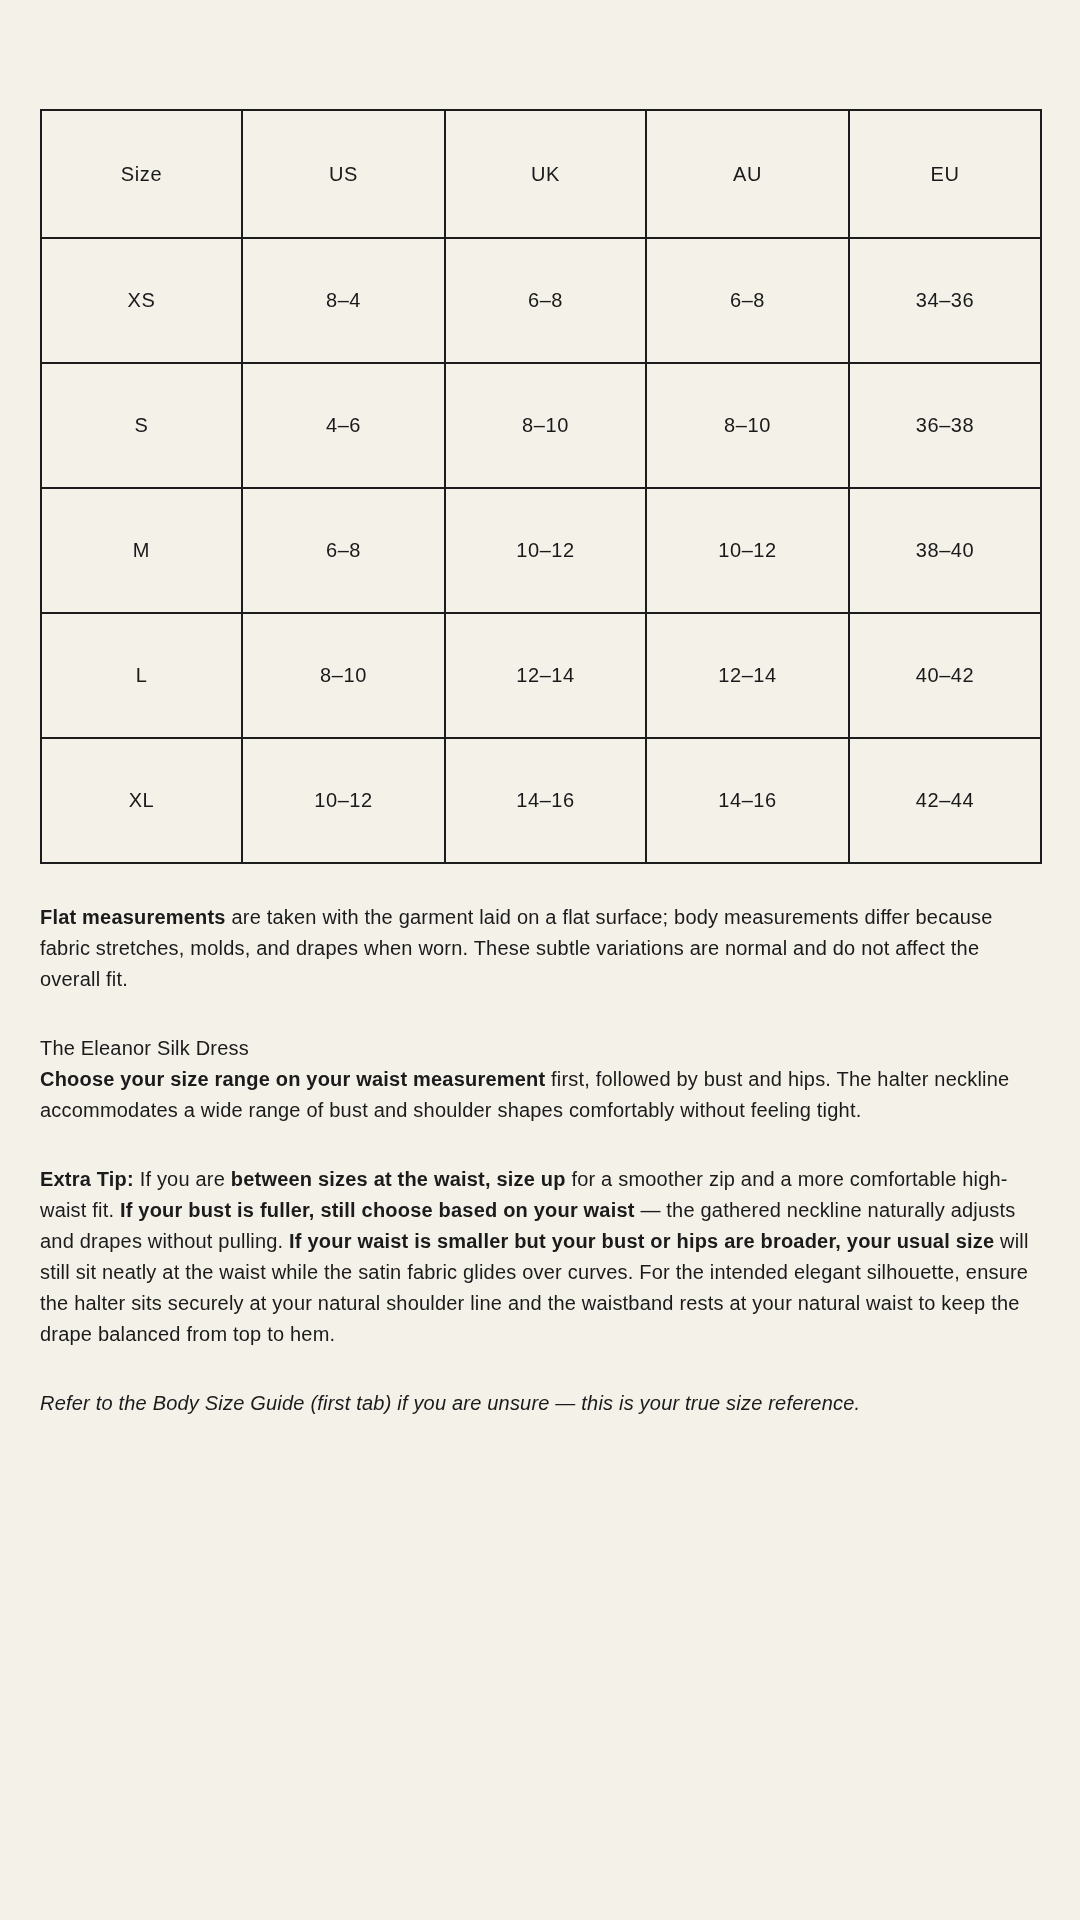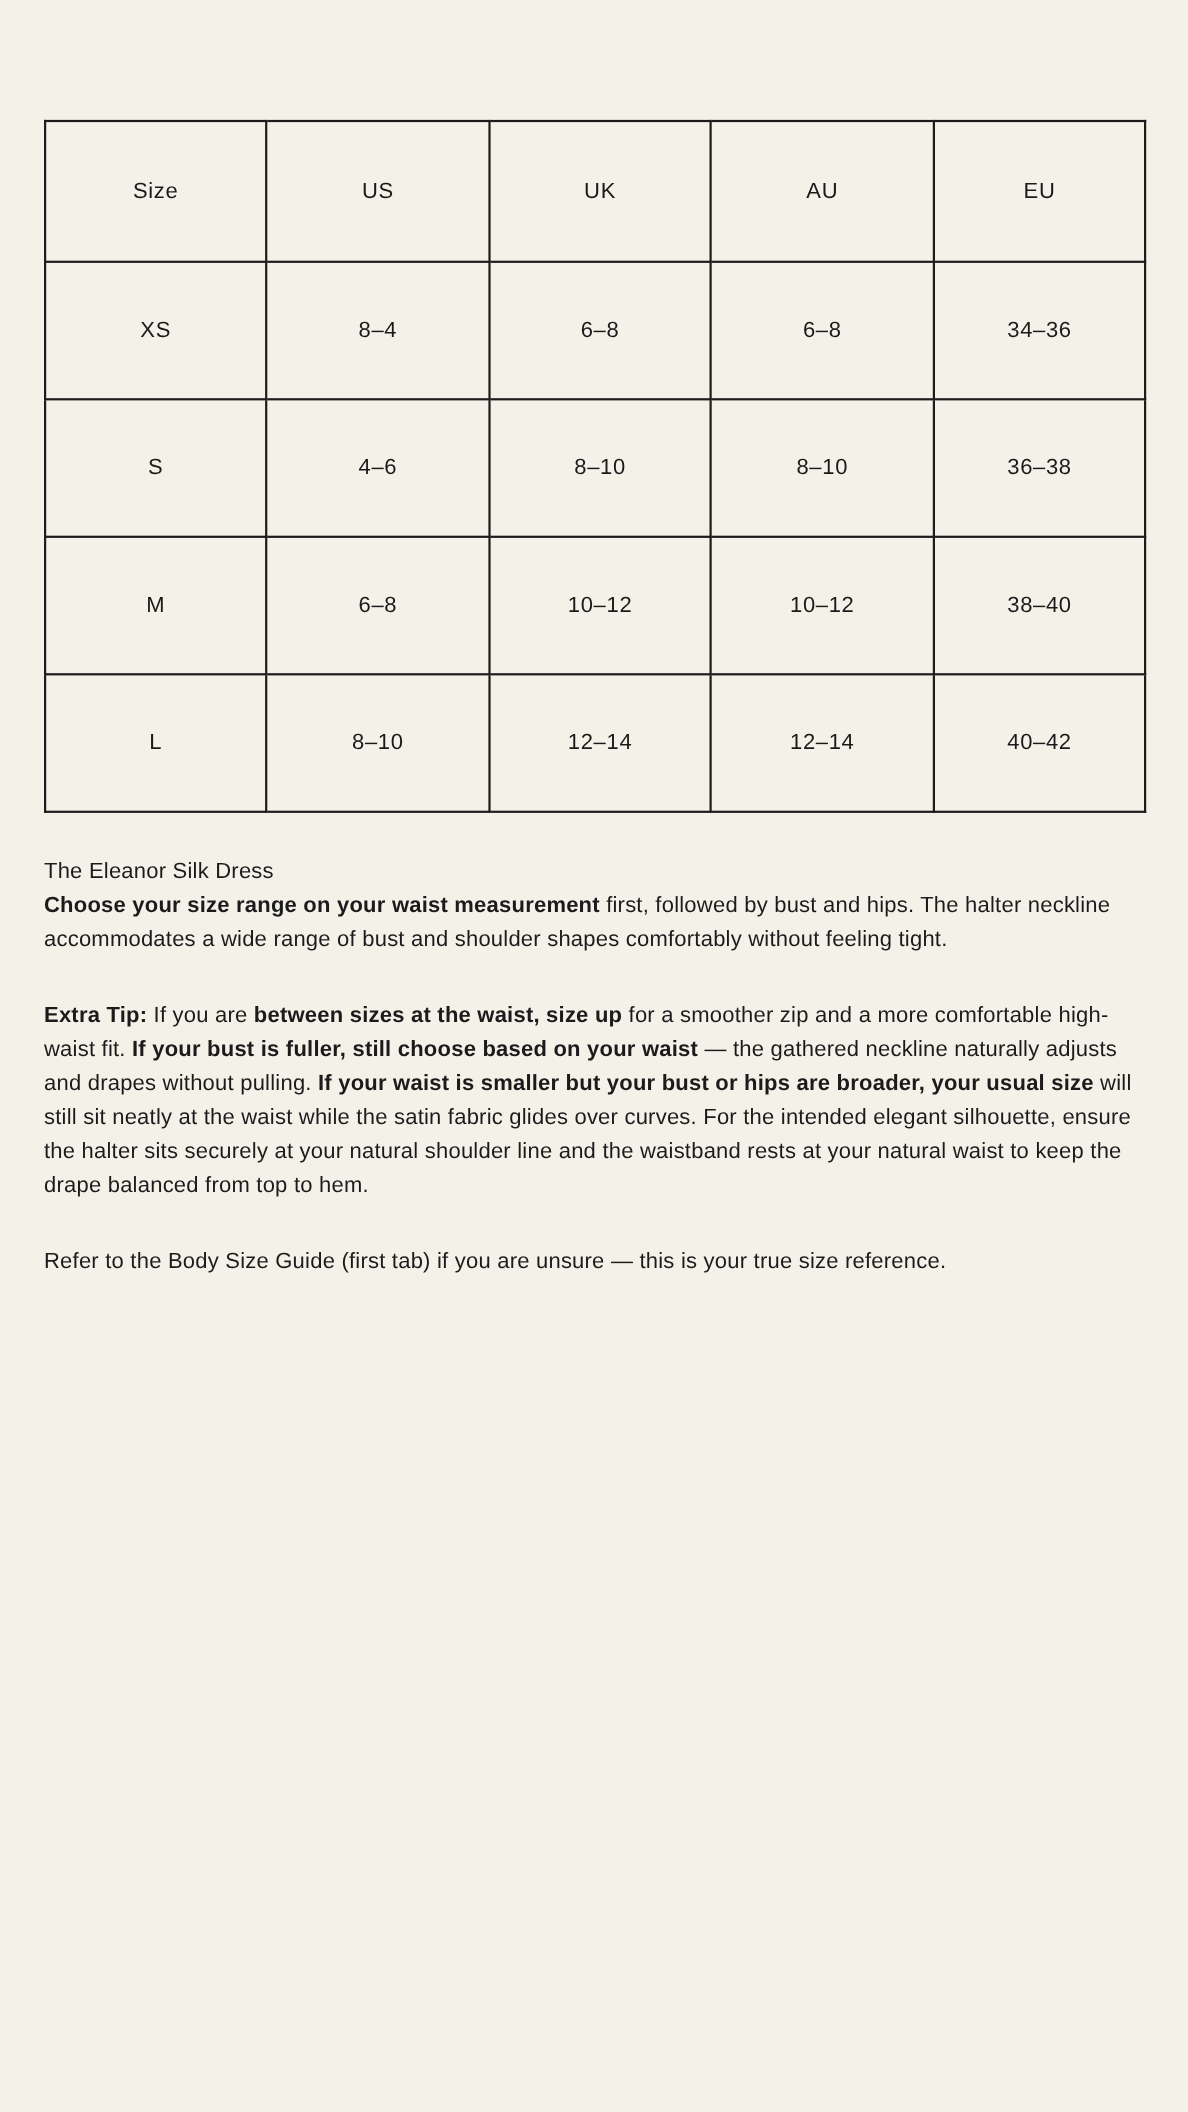--- a/index.html
+++ b/index.html
@@ -39,21 +39,21 @@
 
   p.note {
     font-size: 20px;
     line-height: 31px;
     letter-spacing: 0.2px;
     margin: 38px 0 0 0;
     color: #1b1b1b;
   }
   p.note.first { margin-top: 44px; }
   p.note strong { font-weight: 700; }
-  p.note.italic { }
+  p.note.italic { font-style: italic; }
 </style>
 </head>
 <body>
 
 <div class="content">
 
   <table class="size-table">
     <colgroup>
       <col style="width:20.1%">
         <col style="width:20.3%">
@@ -92,24 +92,32 @@
         <td>10–12</td>
         <td>38–40</td>
       </tr>
       <tr>
         <td>L</td>
         <td>8–10</td>
         <td>12–14</td>
         <td>12–14</td>
         <td>40–42</td>
       </tr>
+      <tr>
+        <td>XL</td>
+        <td>10–12</td>
+        <td>14–16</td>
+        <td>14–16</td>
+        <td>42–44</td>
+      </tr>
     </tbody>
   </table>
 
 
+  <p class="note"><strong>Flat measurements</strong><span> are taken with the garment laid on a flat surface; body measurements differ because fabric stretches, molds, and drapes when worn. These subtle variations are normal and do not affect the overall fit.</span></p>
 
   <p class="note"><span>The Eleanor Silk Dress</span><br><strong>Choose your size range on your waist measurement</strong><span> first, followed by bust and hips. The halter neckline accommodates a wide range of bust and shoulder shapes comfortably without feeling tight.</span></p>
 
   <p class="note"><strong>Extra Tip:</strong><span> If you are </span><strong>between sizes at the waist, size up</strong><span> for a smoother zip and a more comfortable high-waist fit. </span><strong>If your bust is fuller, still choose based on your waist</strong><span> — the gathered neckline naturally adjusts and drapes without pulling. </span><strong>If your waist is smaller but your bust or hips are broader, your usual size</strong><span> will still sit neatly at the waist while the satin fabric glides over curves. For the intended elegant silhouette, ensure the halter sits securely at your natural shoulder line and the waistband rests at your natural waist to keep the drape balanced from top to hem.</span></p>
 
   <p class="note italic">Refer to the Body Size Guide (first tab) if you are unsure — this is your true size reference.</p>
 
 </div>
 
 </body></html>

